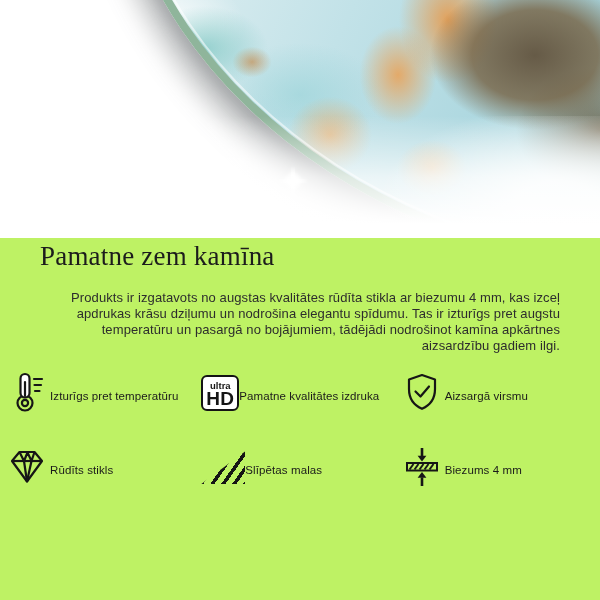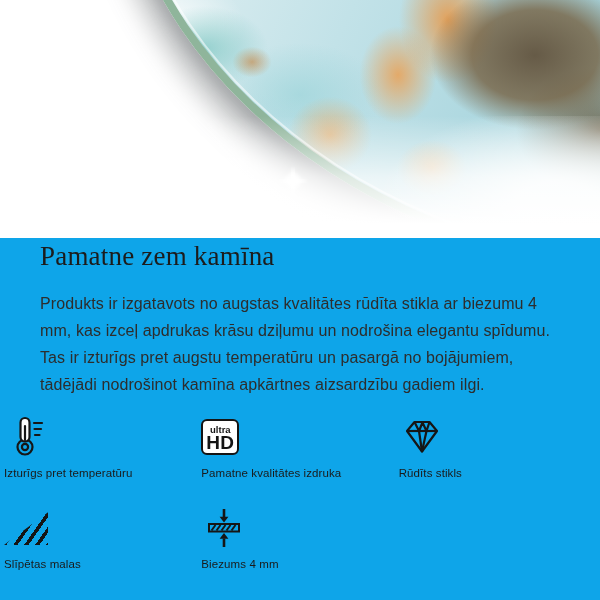--- a/index.html
+++ b/index.html
@@ -2,21 +2,21 @@
 <html><head>
 <meta charset="utf-8">
 <style>
   html,body{margin:0;padding:0;}
   body{
     width:600px;height:600px;overflow:hidden;
     background:#ffffff;
     font-family:"Liberation Sans",sans-serif;
     color:#1c1c1c;
   }
-  .page{position:relative;width:600px;height:600px;background:#0ea5e9;}
+  .page{position:relative;width:600px;height:600px;background:#bef264;}
 
   
   .hero{position:relative;width:600px;height:238px;overflow:hidden;background:#fff;}
 
   .glass-edge{
     position:absolute;left:110px;top:-670px;width:1200px;height:950px;
     border-radius:50%;box-sizing:border-box;
     border:8px solid #8fb59b;
     box-shadow:-14px 18px 26px rgba(108,112,116,0.45), -4px 6px 12px rgba(120,124,128,0.3);
     z-index:2;
@@ -62,30 +62,30 @@
   }
 
   
   .content{padding:0 40px;}
   h1{
     font-family:"Liberation Serif","DejaVu Serif",serif;
     font-weight:400;font-size:27px;line-height:33px;
     margin:2px 0 17px 0;color:#1c1c1c;letter-spacing:0.2px;
   }
   .lede{
-    font-size:16px;line-height:27px;color:#2d2d2d;
-    max-width:548px;margin:0 0 14px 0;letter-spacing:0.1px;
+    font-size:13px;line-height:16px;color:#2d2d2d;
+    max-width:548px;margin:0 0 14px 0;letter-spacing:0.1px;text-align:right;
   }
 
   
   .features{
     display:grid;grid-template-columns:1fr 1fr 1fr;
     row-gap:24px;margin:0 -40px;padding:0 4px;text-align:center;
   }
-  .feature{display:flex;flex-direction:column;align-items:flex-start;}
+  .feature{display:flex;flex-direction:row;align-items:center;}
   .icon-box{height:50px;display:flex;align-items:center;justify-content:center;}
   .feature-label{font-size:11.5px;color:#1a1a1a;margin-top:5px;letter-spacing:0.1px;}
   .stroke-ic{stroke:#161616;fill:none;stroke-width:2.2;}
 
   .uhd{
     width:38px;height:36px;border:2.5px solid #141414;border-radius:6px;
     display:flex;flex-direction:column;align-items:center;justify-content:center;
     box-sizing:border-box;background:#fff;
   }
   .uhd .t1{font-size:9.5px;font-weight:700;line-height:10px;color:#141414;}
@@ -134,20 +134,29 @@
       <div class="feature">
         <div class="icon-box">
           <div class="uhd">
             <div class="t1">ultra</div>
             <div class="t2">HD</div>
           </div>
         </div>
         <div class="feature-label">Pamatne kvalitātes izdruka</div>
       </div>
 
+      <div class="feature">
+        <div class="icon-box">
+          <svg width="46" height="46" viewBox="0 0 46 46">
+            <path class="stroke-ic" stroke-linejoin="round" d="M23 5 L36 9.5 V19 C36 29.5 30.5 35.5 23 38.8 C15.5 35.5 10 29.5 10 19 V9.5 Z"></path>
+            <path class="stroke-ic" stroke-width="2.4" stroke-linecap="round" stroke-linejoin="round" d="M16.5 21.5 L21.5 26.5 L30 16.5"></path>
+          </svg>
+        </div>
+        <div class="feature-label">Aizsargā virsmu</div>
+      </div>
 
       <div class="feature">
         <div class="icon-box">
           <svg width="46" height="46" viewBox="0 0 46 46">
             <g class="stroke-ic" stroke-width="2" stroke-linejoin="round">
               <path d="M8 17 L15.5 8 H30.5 L38 17 L23 37.5 Z"></path>
               <path d="M8 17 H38"></path>
               <path d="M15.5 8 L20 17 L23.5 8.5 L27.5 17 L30.5 8"></path>
               <path d="M23 37.5 L20 17"></path>
               <path d="M23 37.5 L27.5 17"></path>

